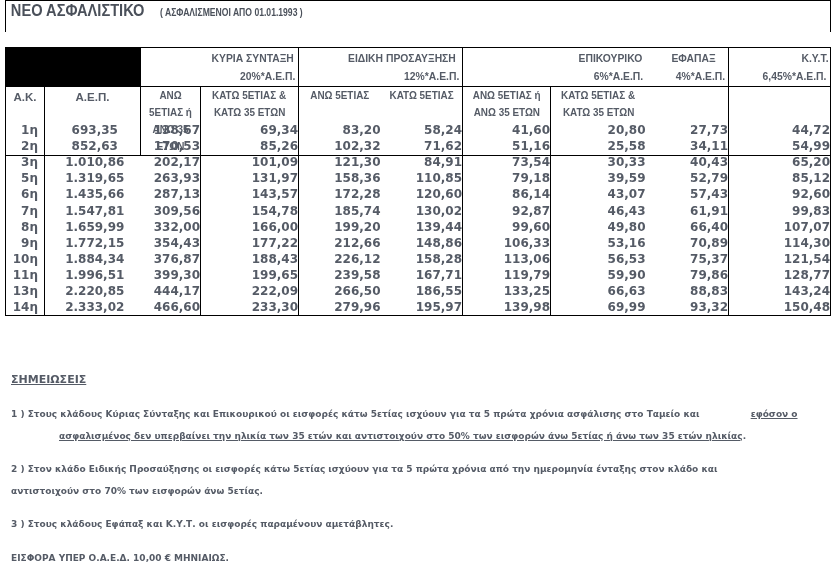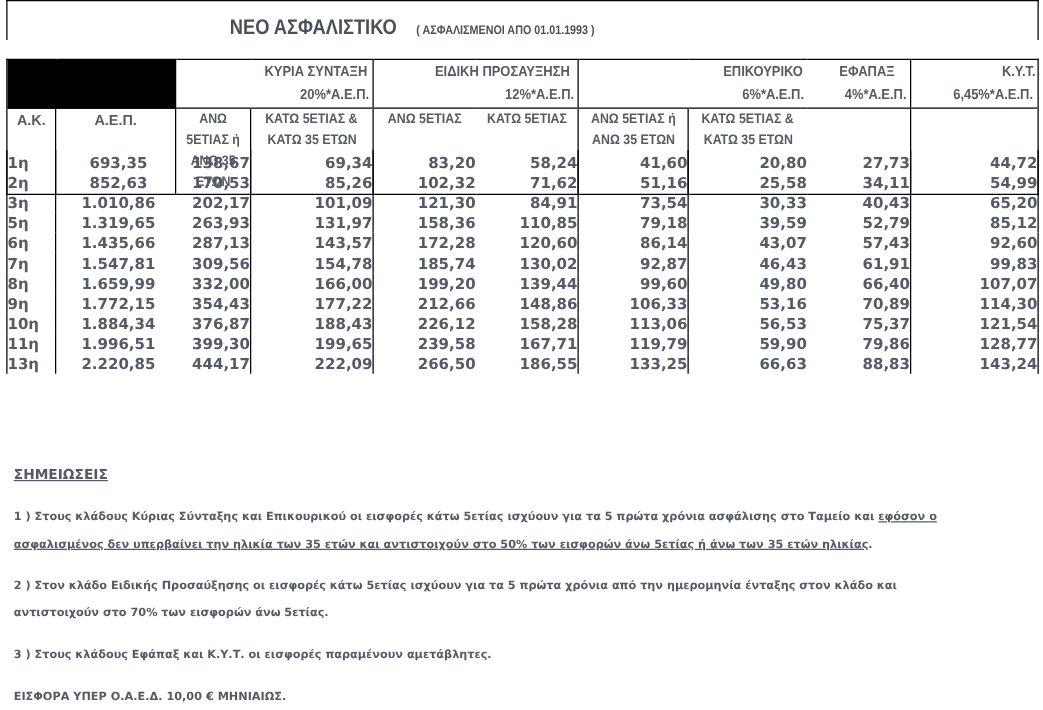--- a/index.html
+++ b/index.html
@@ -1,40 +1,40 @@
 <!DOCTYPE html>
 <html><head>
 <meta charset="utf-8">
 <style>
   html, body { margin: 0; padding: 0; background: #ffffff; }
   body { width: 834px; height: 568px; overflow: hidden; position: relative; font-family: "DejaVu Sans", sans-serif; color: #555b66; }
   .topframe { position: absolute; left: 5px; top: 0; width: 824px; height: 31px; border-left: 1px solid #000; border-right: 1px solid #000; border-top: 1px solid #000; }
-  .title { position: absolute; left: 0; width: 672px; top: 12px; text-align: center; white-space: nowrap; }
+  .title { position: absolute; left: 0; width: 672px; top: 1px; white-space: nowrap; }
   .title .main { font-family: "Liberation Sans", sans-serif; font-size: 17px; font-weight: bold; color: #4a505a; letter-spacing: 0px; transform: scaleX(0.86); display: inline-block; }
   .title .sub { font-family: "Liberation Sans", sans-serif; font-size: 10px; font-weight: bold; color: #4a505a; display: inline-block; transform: scaleX(0.86); transform-origin: left center; }
   table.grid { position: absolute; left: 5px; top: 47px; width: 825px; border-collapse: collapse; table-layout: fixed; font-family: "Liberation Sans", sans-serif; }
   table.grid td { padding: 0; color: #555b66; font-weight: bold; }
   .hdr1 td { height: 38px; text-align: right; vertical-align: middle; font-size: 11.5px; line-height: 18px; }
   .hdr1 .blk { background: #000; }
   .hdr2 td { height: 35px; vertical-align: top; font-size: 11px; line-height: 17px; text-align: center; }
   .hdr2 .big { font-size: 11.5px; line-height: 20px; }
   .cond { display: inline-block; transform: scaleX(0.9); }
   .b-top { border-top: 1.5px solid #000; }
   .b-left { border-left: 1.5px solid #000; }
   .b-right { border-right: 1.5px solid #000; }
   .b-bot { border-bottom: 1.5px solid #000; }
   .row td { font-family: "DejaVu Sans", sans-serif; font-size: 12px; height: 16.1px; line-height: 16px; text-align: right; padding-right: 6px; color: #555b66; }
-  .row td.ak { text-align: left; padding-right: 6px; }
+  .row td.ak { text-align: right; padding-right: 6px; }
   .row td.aep { text-align: center; padding-left: 4px; padding-right: 0; }
   .row.first td { padding-top: 2px; }
   .notes { position: absolute; left: 11px; top: 373px; width: 815px; font-family: "DejaVu Sans", sans-serif; font-size: 9px; font-weight: bold; color: #555b66; }
   .notes .head { font-size: 11px; text-decoration: underline; margin: 0 0 18px 0; }
   .notes p { margin: 0; line-height: 21.5px; }
   .notes .gap { height: 12px; }
-  .u { text-decoration: underline; }
+  .u { text-decoration: underline; margin-left: 48px; }
 </style>
 </head>
 <body>
 
 <div class="topframe"></div>
 <div class="title">
   <span class="main">ΝΕΟ ΑΣΦΑΛΙΣΤΙΚΟ</span>
   <span class="sub">( ΑΣΦΑΛΙΣΜΕΝΟΙ ΑΠΟ 01.01.1993 )</span>
 </div>
 
@@ -232,20 +232,32 @@
         <td class="aep b-left">2.220,85</td>
         <td class="">444,17</td>
         <td class="b-left">222,09</td>
         <td class="b-left">266,50</td>
         <td class="">186,55</td>
         <td class="b-left">133,25</td>
         <td class="b-left">66,63</td>
         <td class="">88,83</td>
         <td class="b-left b-right">143,24</td>
       </tr>
+      <tr class="row">
+        <td class="ak b-left b-bot">14η</td>
+        <td class="aep b-left b-bot">2.333,02</td>
+        <td class="b-bot">466,60</td>
+        <td class="b-left b-bot">233,30</td>
+        <td class="b-left b-bot">279,96</td>
+        <td class="b-bot">195,97</td>
+        <td class="b-left b-bot">139,98</td>
+        <td class="b-left b-bot">69,99</td>
+        <td class="b-bot">93,32</td>
+        <td class="b-left b-right b-bot">150,48</td>
+      </tr>
     </tbody>
 </table>
 
 <div class="notes">
   <div class="head">ΣΗΜΕΙΩΣΕΙΣ</div>
   <p>
     <span>1 ) Στους κλάδους Κύριας Σύνταξης και Επικουρικού οι εισφορές κάτω 5ετίας ισχύουν για τα 5 πρώτα χρόνια ασφάλισης στο Ταμείο και </span><span class="u">εφόσον ο</span><br><span class="u">ασφαλισμένος δεν υπερβαίνει την ηλικία των 35 ετών και αντιστοιχούν στο 50% των εισφορών άνω 5ετίας ή άνω των 35 ετών ηλικίας</span><span>.</span>
   </p>
   <div class="gap"></div>
   <p>

